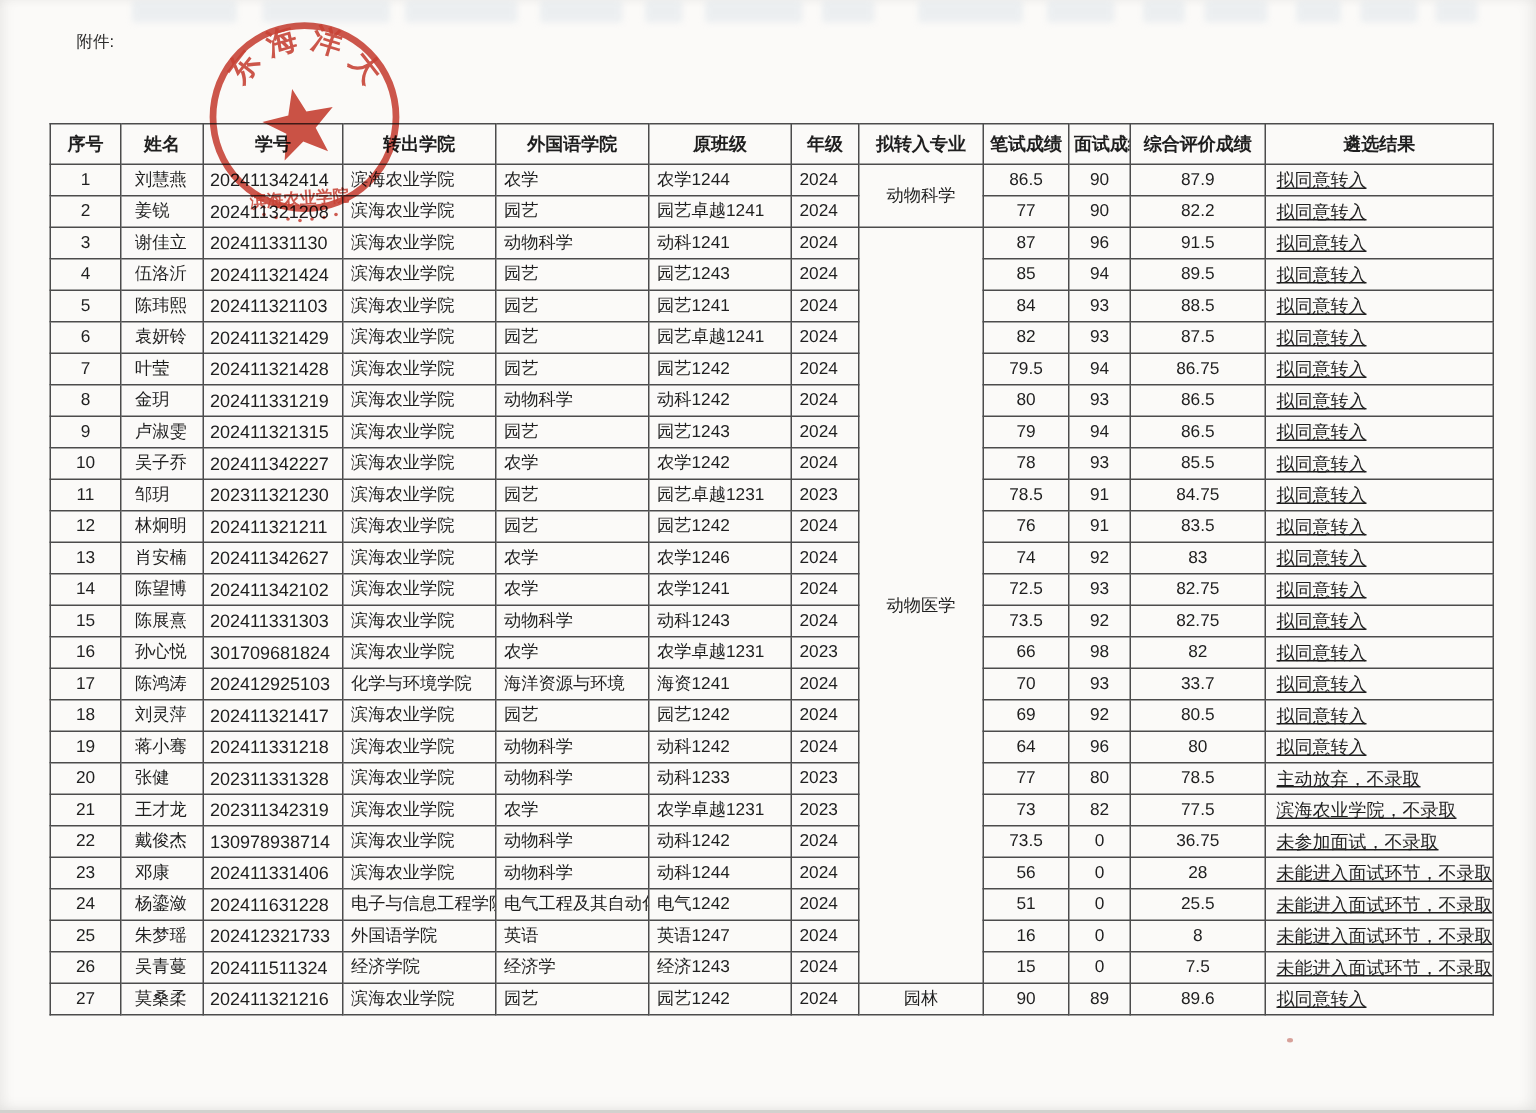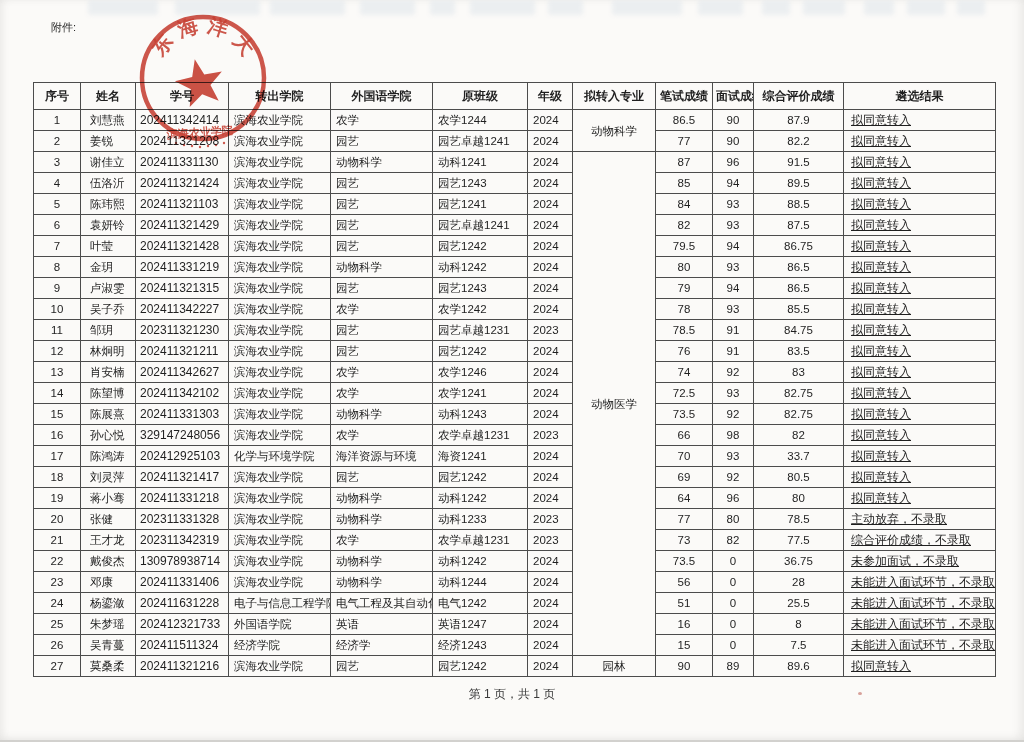--- a/index.html
+++ b/index.html
@@ -290,21 +290,21 @@
           <td class="c5">动科1243</td>
           <td class="c6">2024</td>
           <td class="c8">73.5</td>
           <td class="c9">92</td>
           <td class="c10">82.75</td>
           <td class="c11">拟同意转入</td>
         </tr>
         <tr>
           <td class="c0">16</td>
           <td class="c1">孙心悦</td>
-          <td class="c2">329147248056</td>
+          <td class="c2">301709681824</td>
           <td class="c3">滨海农业学院</td>
           <td class="c4">农学</td>
           <td class="c5">农学卓越1231</td>
           <td class="c6">2023</td>
           <td class="c8">66</td>
           <td class="c9">98</td>
           <td class="c10">82</td>
           <td class="c11">拟同意转入</td>
         </tr>
         <tr>
@@ -363,21 +363,21 @@
           <td class="c0">21</td>
           <td class="c1">王才龙</td>
           <td class="c2">202311342319</td>
           <td class="c3">滨海农业学院</td>
           <td class="c4">农学</td>
           <td class="c5">农学卓越1231</td>
           <td class="c6">2023</td>
           <td class="c8">73</td>
           <td class="c9">82</td>
           <td class="c10">77.5</td>
-          <td class="c11">综合评价成绩，不录取</td>
+          <td class="c11">滨海农业学院，不录取</td>
         </tr>
         <tr>
           <td class="c0">22</td>
           <td class="c1">戴俊杰</td>
           <td class="c2">130978938714</td>
           <td class="c3">滨海农业学院</td>
           <td class="c4">动物科学</td>
           <td class="c5">动科1242</td>
           <td class="c6">2024</td>
           <td class="c8">73.5</td>
@@ -447,21 +447,20 @@
           <td class="c6">2024</td>
           <td rowspan="1" class="c7">园林</td>
           <td class="c8">90</td>
           <td class="c9">89</td>
           <td class="c10">89.6</td>
           <td class="c11">拟同意转入</td>
         </tr>
       </tbody>
   </table>
 
-  <div class="footer">第 1 页，共 1 页</div>
 
   <svg class="stamp" viewBox="0 0 180 150">
     <g fill="none" stroke="#c53022" stroke-width="4.5" opacity=".88">
       <circle cx="93" cy="74" r="61"></circle>
     </g>
     <g fill="#c53022" opacity=".9">
       <polygon transform="translate(90,80) rotate(-12) scale(1.05)" points="0,-24 5.88,-8.09 22.83,-7.42 9.51,3.09 14.11,19.42 0,10 -14.11,19.42 -9.51,3.09 -22.83,-7.42 -5.88,-8.09"></polygon>
     </g>
     <g fill="#c53022" font-size="20" font-weight="bold" text-anchor="middle" opacity=".88" font-family="Liberation Sans, DejaVu Sans, sans-serif">
       <text x="57.5" y="45" transform="rotate(-52 57.5 45)">东</text>

